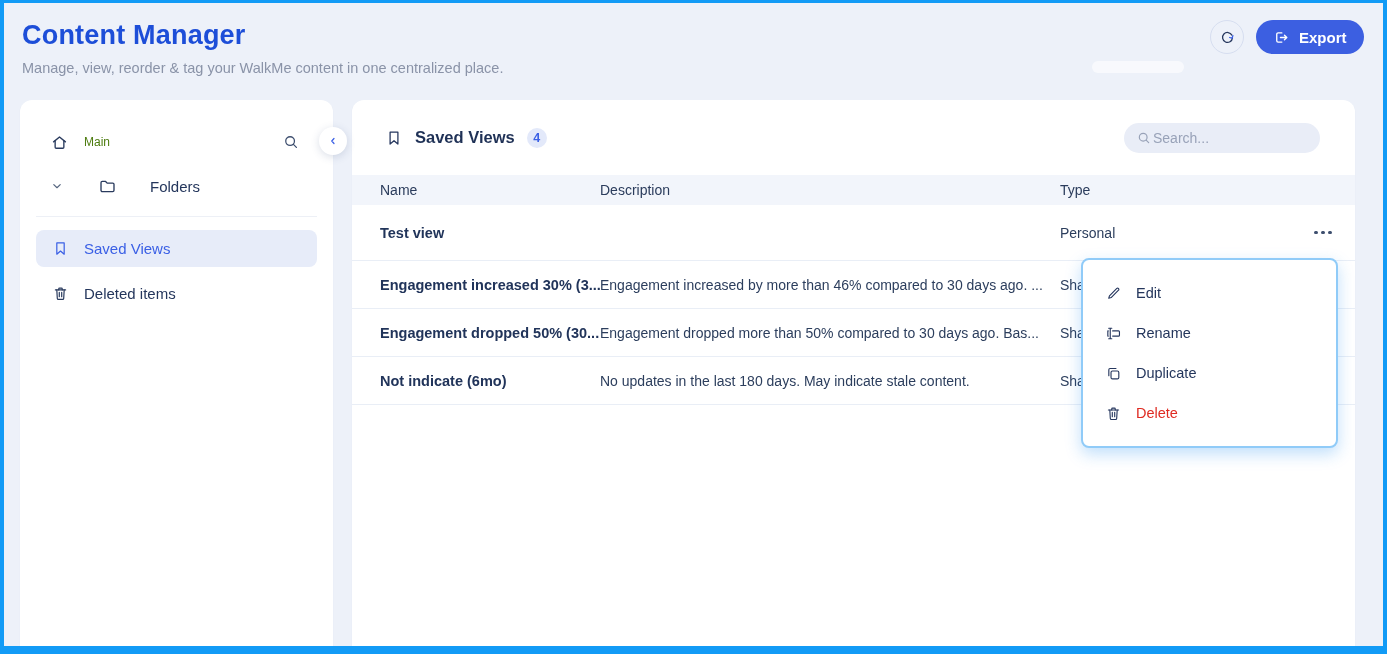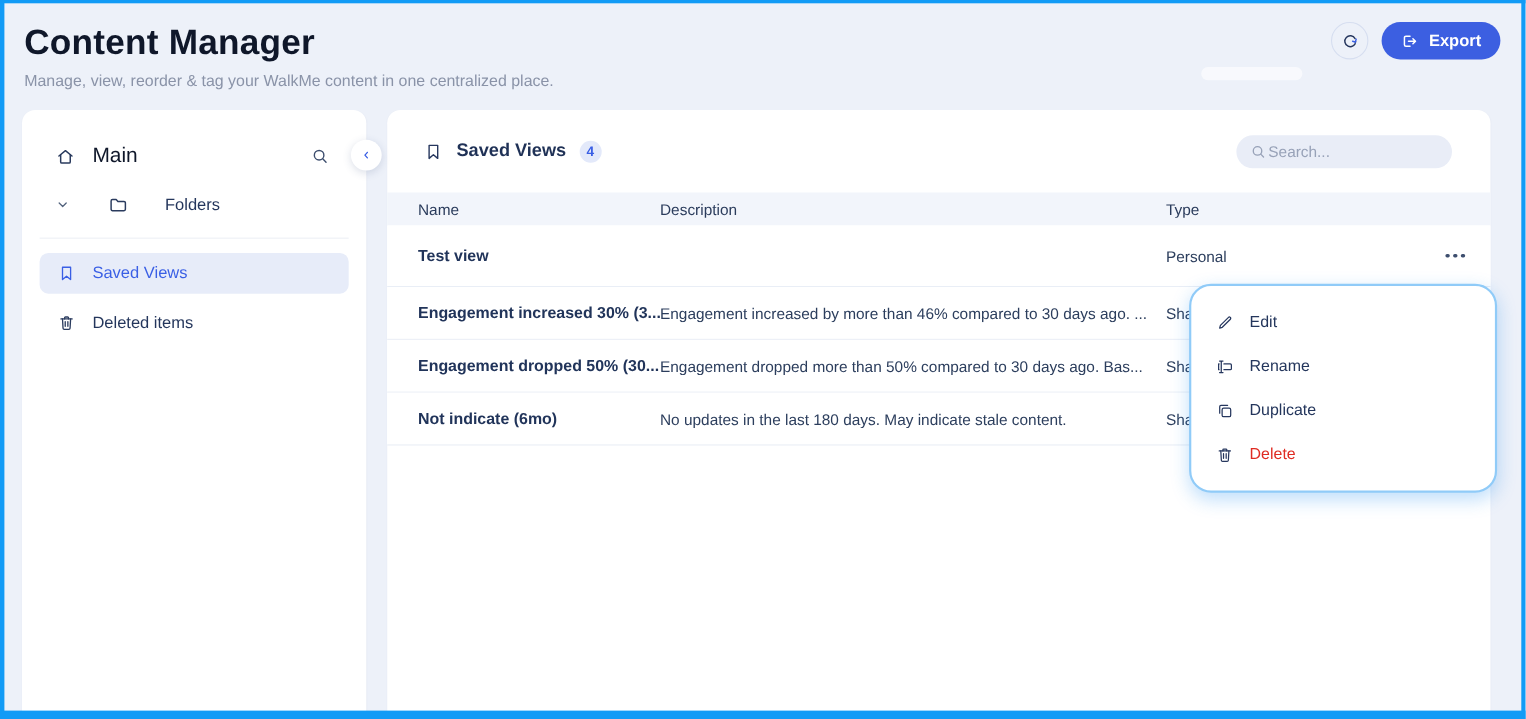--- a/index.html
+++ b/index.html
@@ -12,21 +12,21 @@
   }
   
   .frame { position:absolute; background:#129bf6; z-index:60; pointer-events:none; }
   .frame.top    { left:0; top:0; width:100%; height:3px; }
   .frame.left   { left:0; top:0; width:4px; height:100%; }
   .frame.right  { right:0; top:0; width:4px; height:100%; }
   .frame.bottom { left:0; bottom:0; width:100%; height:8px; }
 
   
   .page-header { position:absolute; left:22px; top:20px; }
-  .page-title { font-size:32px; font-weight:700; color:#0f172a; letter-spacing:.2px; }
+  .page-title { font-size:27px; font-weight:700; color:#1d4ed8; letter-spacing:.2px; }
   .page-subtitle { margin-top:9px; font-size:14.5px; color:#8a93a8; }
 
   .header-actions { position:absolute; top:20px; left:1210px; display:flex; align-items:center; gap:12px; }
   .refresh-btn {
     width:34px; height:34px; border-radius:50%;
     border:1px solid #d6def0; background:transparent;
     display:flex; align-items:center; justify-content:center;
     color:#26375e; cursor:pointer;
   }
   .export-btn {
@@ -40,21 +40,21 @@
     background:rgba(255,255,255,.6); border-radius:6px; }
 
   
   .card { position:absolute; background:#ffffff; border-radius:12px; box-shadow:0 1px 2px rgba(40,60,110,.04); }
   .sidebar-card { left:20px; top:100px; width:313px; height:562px; }
   .main-card    { left:352px; top:100px; width:1003px; height:562px; }
 
   
   .side-row-main { position:absolute; left:0; top:26px; width:100%; height:32px;
     display:flex; align-items:center; padding:0 33px 0 30px; }
-  .side-row-main .label { margin-left:15px; font-size:19px; color:#0f172a; }
+  .side-row-main .label { margin-left:15px; font-size:12px; color:#4d7c0f; }
   .side-row-main .spacer { flex:1; }
   .side-search { color:#3d4e6e; display:flex; cursor:pointer; }
 
   .side-row-folders { position:absolute; left:0; top:72px; width:100%; height:28px;
     display:flex; align-items:center; padding-left:30px; cursor:pointer;gap:20px; }
   .side-row-folders .chev { color:#55657f; display:flex; }
   .side-row-folders .folder { margin-left:14px; color:#2a3b5e; display:flex; }
   .side-row-folders .label { margin-left:13px; font-size:15px; color:#24365c; }
 
   .side-divider { position:absolute; left:16px; right:16px; top:116px; height:1px; background:#edf0f6; }
@@ -93,22 +93,22 @@
   .trow { height:48px; border-bottom:1px solid #e9eef6; background:#ffffff; cursor:pointer; }
   .trow.first { height:56px; }
   .cell { white-space:nowrap; overflow:hidden; padding-right:25px; }
   .cell.name { font-weight:700; font-size:14.5px; color:#21345a; }
   .cell.desc, .cell.type { font-size:14px; color:#2c3e5d; }
   .row-menu-btn { border:none; background:transparent; display:flex; gap:3.5px;
     align-items:center; justify-content:center; cursor:pointer; padding:6px; }
   .row-menu-btn .dot { width:3.5px; height:3.5px; border-radius:50%; background:#3d4e6e; }
 
   
-  .context-menu { position:absolute; left:1081px; top:258px; width:280px;
-    background:#ffffff; border:2px solid #90cbf8; border-radius:20px;
+  .context-menu { position:absolute; left:1081px; top:258px; width:257px;
+    background:#ffffff; border:2px solid #90cbf8; border-radius:8px;
     box-shadow:0 6px 16px rgba(30,140,240,.28); padding:13px 0; z-index:20; }
   .menu-item { height:40px; display:flex; align-items:center; padding-left:22px; gap:14px;
     font-size:14.5px; color:#24365c; cursor:pointer; }
   .menu-item .mi-icon { color:#26375e; display:flex; }
   .menu-item.danger .mi-label { color:#df2b22; }
 
   svg { display:block; }
 </style>
 </head>
 <body>

